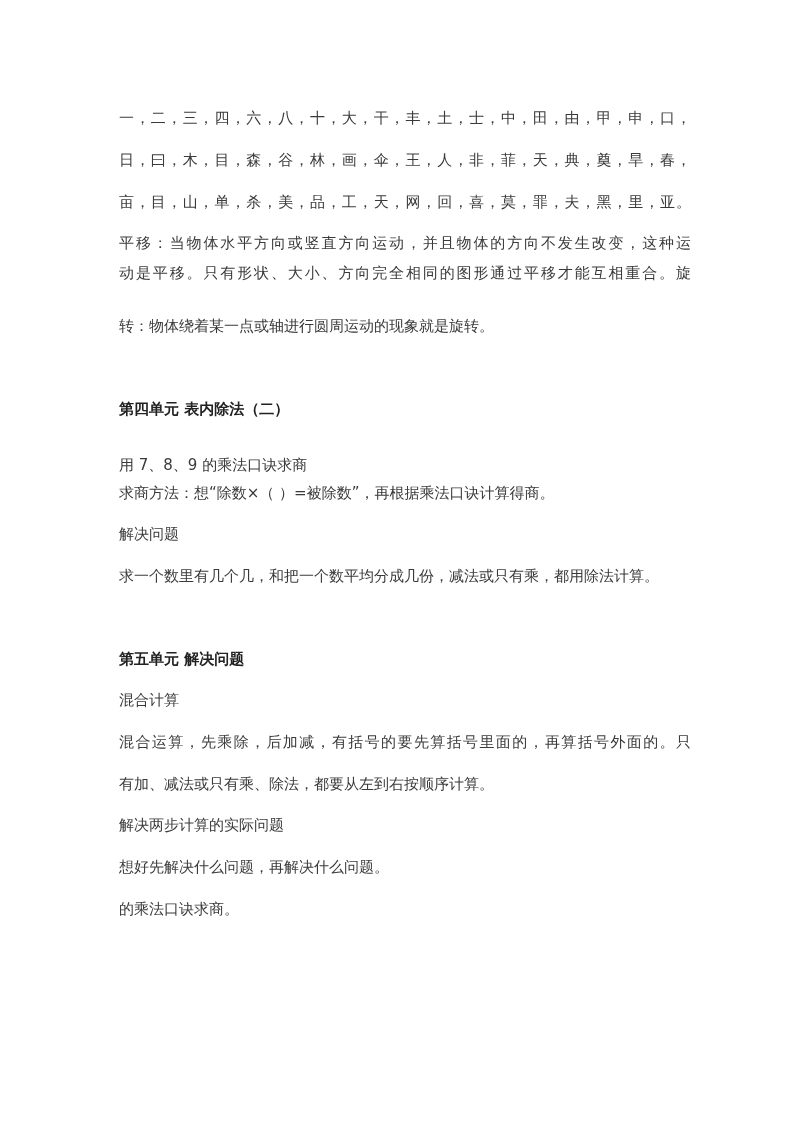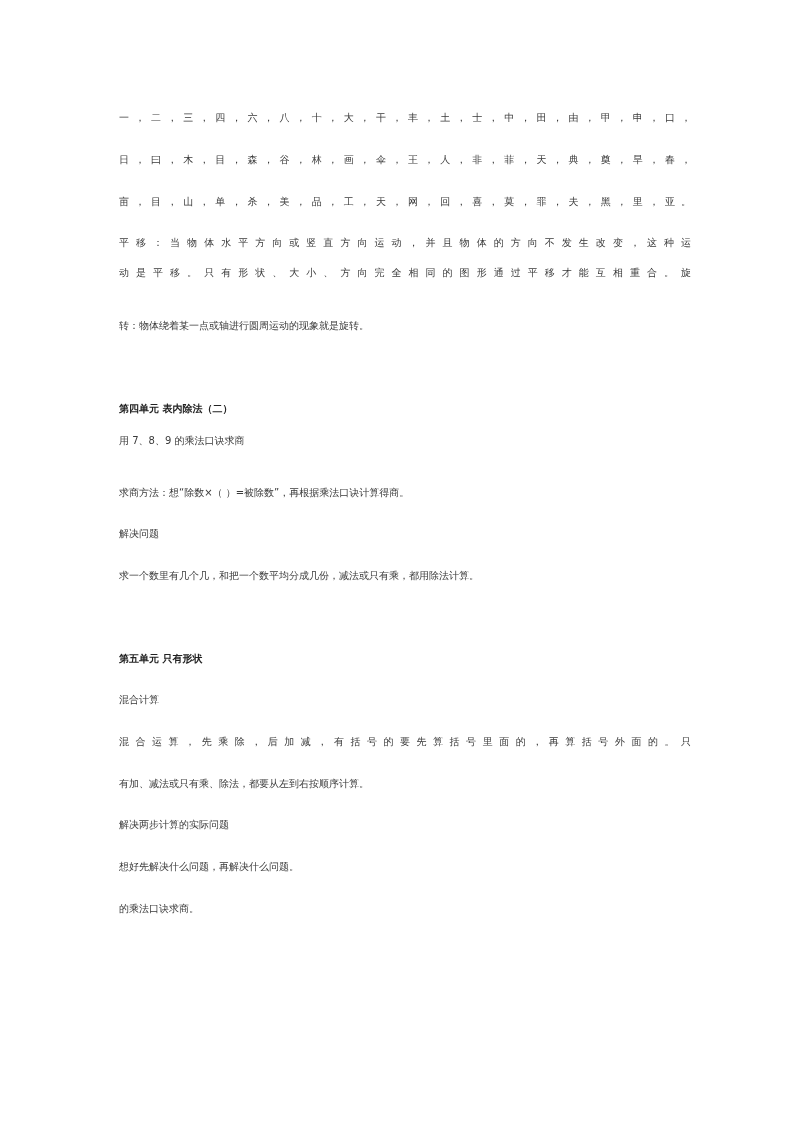--- a/index.html
+++ b/index.html
@@ -1,40 +1,40 @@
 <!DOCTYPE html>
 <html><head>
   <meta charset="utf-8">
   <style>
     html, body { margin: 0; padding: 0; background: #ffffff; }
     body { width: 793px; height: 1122px; position: relative; overflow: hidden;
       font-family: "DejaVu Sans", "Liberation Sans", sans-serif; color: #333333; }
     .page { position: absolute; left: 119px; top: 0; width: 575px; }
-    .line { position: absolute; left: 0; white-space: nowrap; font-size: 10px; line-height: 20px; color: #3a3a3a; }
+    .line { position: absolute; left: 0; white-space: nowrap; font-size: 15px; line-height: 20px; color: #3a3a3a; }
     .heading { font-weight: bold; color: #222222; }
     .justify { width: 572px; text-align: justify; text-align-last: justify; }
   </style>
 </head>
 <body>
 
 <div class="page">
   <div class="line justify" style="top:108px">一，二，三，四，六，八，十，大，干，丰，土，士，中，田，由，甲，申，口，</div>
   <div class="line justify" style="top:150px">日，曰，木，目，森，谷，林，画，伞，王，人，非，菲，天，典，奠，旱，春，</div>
   <div class="line justify" style="top:192px">亩，目，山，单，杀，美，品，工，天，网，回，喜，莫，罪，夫，黑，里，亚。</div>
 
   <div class="line justify" style="top:233px">平移：当物体水平方向或竖直方向运动，并且物体的方向不发生改变，这种运</div>
   <div class="line justify" style="top:263px">动是平移。只有形状、大小、方向完全相同的图形通过平移才能互相重合。旋</div>
   <div class="line" style="top:316px">转：物体绕着某一点或轴进行圆周运动的现象就是旋转。</div>
 
   <div class="line heading" style="top:399px">第四单元  表内除法（二）</div>
-  <div class="line" style="top:431px">用 7、8、9 的乘法口诀求商</div>
+  <div class="line" style="top:455px">用 7、8、9 的乘法口诀求商</div>
   <div class="line" style="top:483px"> 求商方法：想“除数×（   ）=被除数”，再根据乘法口诀计算得商。</div>
   <div class="line" style="top:524px">解决问题</div>
   <div class="line" style="top:566px">求一个数里有几个几，和把一个数平均分成几份，减法或只有乘，都用除法计算。</div>
 
-  <div class="line heading" style="top:649px">第五单元  只有形状</div>
+  <div class="line heading" style="top:649px">第五单元  解决问题</div>
   <div class="line" style="top:690px">混合计算</div>
   <div class="line justify" style="top:732px">混合运算，先乘除，后加减，有括号的要先算括号里面的，再算括号外面的。只</div>
   <div class="line" style="top:774px">有加、减法或只有乘、除法，都要从左到右按顺序计算。</div>
   <div class="line" style="top:815px">解决两步计算的实际问题</div>
   <div class="line" style="top:857px">想好先解决什么问题，再解决什么问题。</div>
   <div class="line" style="top:899px">的乘法口诀求商。</div>
 </div>
 
 </body></html>

